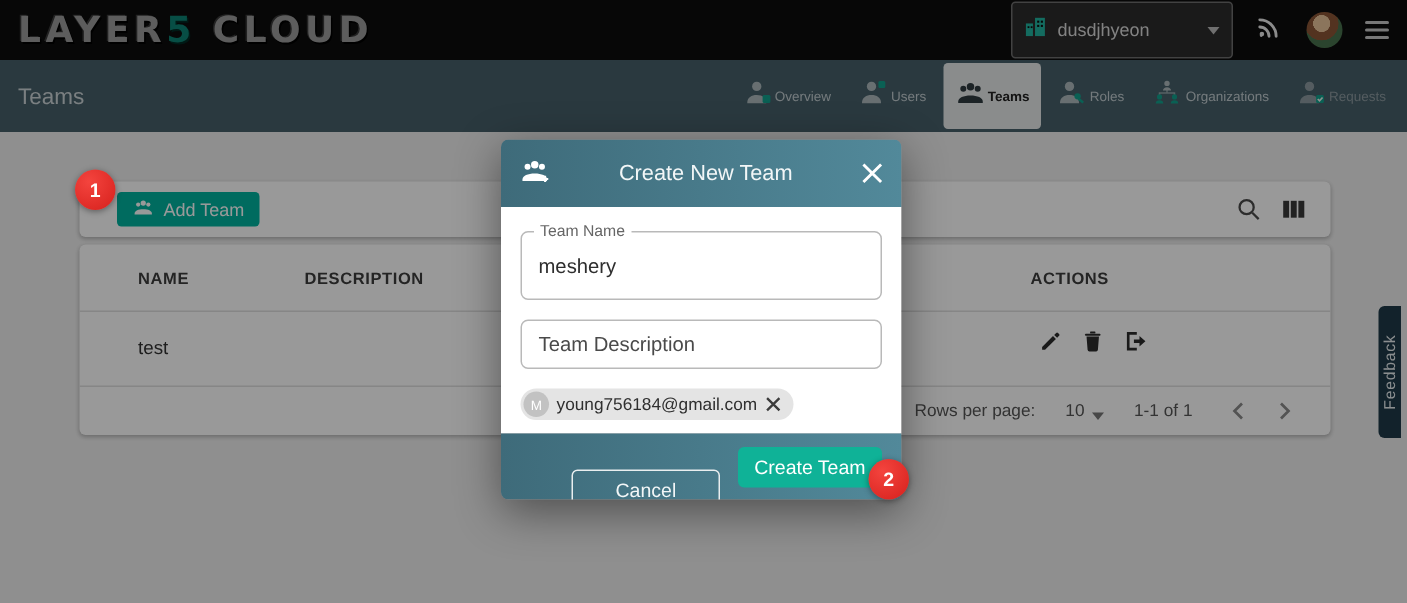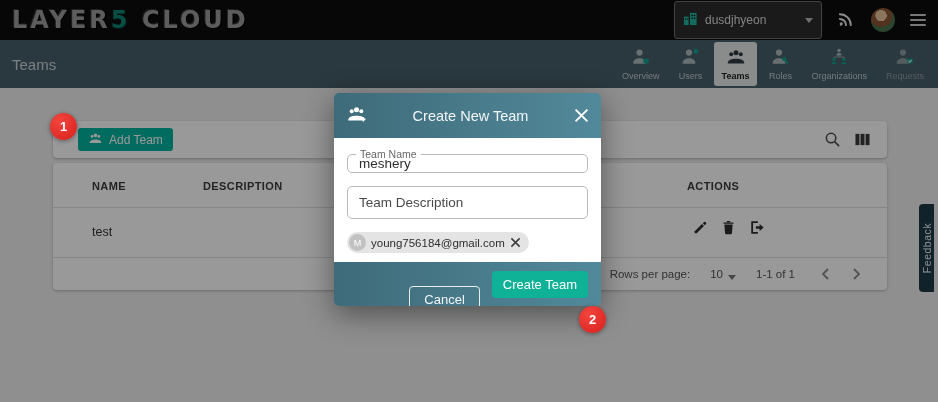--- a/index.html
+++ b/index.html
@@ -25,21 +25,21 @@
     background:radial-gradient(circle at 42% 32%, #e8c49a 0 26%, #8a5636 27% 52%, #49724d 53% 78%, #35553c 79% 100%); }
   .menu-lines { display:flex; flex-direction:column; gap:3px; cursor:pointer; }
   .menu-lines span { display:block; width:16px; height:2px; background:#c9c9c9; border-radius:1px; }
 
   
   .navbar { position:absolute; left:0; top:40px; width:938px; height:48px;
     background:#46606a; display:flex; align-items:center; justify-content:space-between;
     padding:0 6px 0 12px; z-index:1; }
   .page-title { color:#ccd4d7; font-size:15px; }
   .nav-tabs { display:flex; align-items:stretch; gap:3px; height:44px; }
-  .nav-tab { display:flex; flex-direction:column; align-items:center; justify-content:center;
+  .nav-tab { display:flex; flex-direction:row; align-items:center; justify-content:center;
     gap:2px; padding:3px 8px; border-radius:3px; cursor:pointer; min-width:40px; }
   .nav-tab .lbl { font-size:9px; color:#c2ccd0; white-space:nowrap; }
   .nav-tab.selected { background:#e7eaea; }
   .nav-tab.selected .lbl { color:#222; font-weight:bold; }
   .nav-tab.dim .lbl { color:#8d9aa0; }
 
   
   .content { position:absolute; left:0; top:88px; width:938px; height:314px; background:#efefef; }
   .card { position:absolute; background:#fff; border-radius:4px;
     box-shadow:0 1px 3px rgba(0,0,0,.25); }
@@ -82,38 +82,38 @@
     border-radius:5px; overflow:hidden; box-shadow:0 8px 30px rgba(0,0,0,.45); }
   .modal-header { height:45px; background:linear-gradient(90deg,#3e6b7a,#52899a);
     display:flex; align-items:center; padding:0 12px; }
   .modal-title { flex:1; text-align:center; color:#f2f6f7; font-size:14.5px; }
   .close-btn { background:none; border:none; cursor:pointer; display:flex; }
   .modal-body { background:#fff; padding:12px 13px 9px 13px; }
   .field { position:relative; border:1px solid #b9b9b9; border-radius:5px;
     display:flex; align-items:center; padding:0 11px; }
   .field .notch { position:absolute; top:-7px; left:8px; background:#fff;
     padding:0 4px; font-size:10.5px; color:#666; }
-  .f-name { height:19px; margin-top:4px; }
+  .f-name { height:46px; margin-top:4px; }
   .f-name .val { font-size:13.5px; color:#2e2e2e; }
   .f-desc { height:33px; margin-top:13px; }
   .f-desc .ph { font-size:13.5px; color:#4a4a4a; }
   .f-members { height:35px; margin-top:12px; border:1.5px solid #45a596;
     align-items:flex-start; padding-top:6px; }
   .f-members .notch { color:#2f9d8d; }
   .text-caret { width:1.5px; height:16px; background:#555; }
   .chip { display:inline-flex; align-items:center; gap:5px; height:21px;
     background:#e4e4e4; border-radius:11px; padding:0 8px 0 2px; margin-top:13px; }
   .chip-avatar { width:17px; height:17px; border-radius:50%; background:#c2c2c2;
     color:#fff; font-size:9px; display:flex; align-items:center; justify-content:center; }
   .chip-label { font-size:11.5px; color:#2f2f2f; }
   .chip-x { background:none; border:none; cursor:pointer; display:flex; padding:0; }
   .modal-footer { height:44px; background:linear-gradient(90deg,#3e6b7a,#52899a);
     display:flex; align-items:center; justify-content:flex-end; gap:12px; padding:0 13px; }
   .btn-cancel { background:transparent; border:1px solid #e9eeef; color:#f2f6f7;
-    font-size:13px; border-radius:4px; padding:5px 14px; cursor:pointer;margin-top:30px; }
+    font-size:13px; border-radius:4px; padding:5px 28px; cursor:pointer;margin-top:30px; }
   .btn-create { background:#0fb297; border:none; color:#fff; font-size:13px;
     border-radius:4px; padding:6px 11px; cursor:pointer; }
 
   
   .anno { position:absolute; width:27px; height:27px; border-radius:50%;
     background:radial-gradient(circle at 35% 30%, #f4443e, #d6201c);
     color:#fff; font-size:13px; font-weight:bold; display:flex; align-items:center;
     justify-content:center; z-index:30; box-shadow:0 1px 4px rgba(0,0,0,.4); }
   .anno-1 { left:50px; top:113px; }
   .anno-2 { left:579px; top:306px; }

